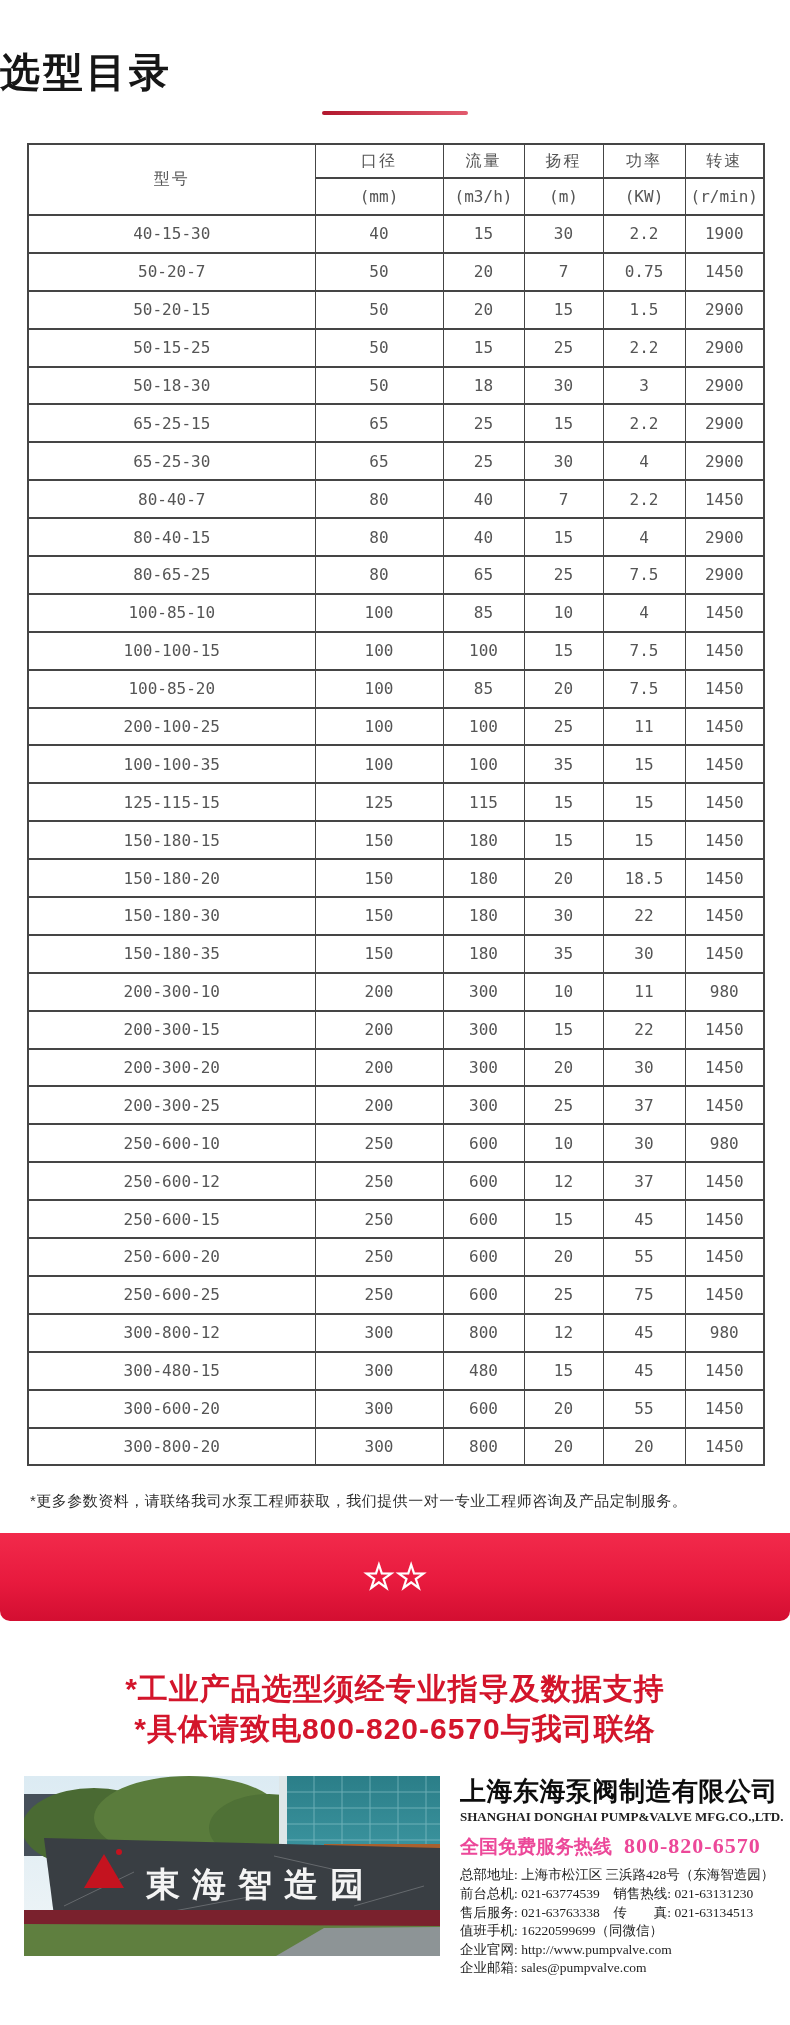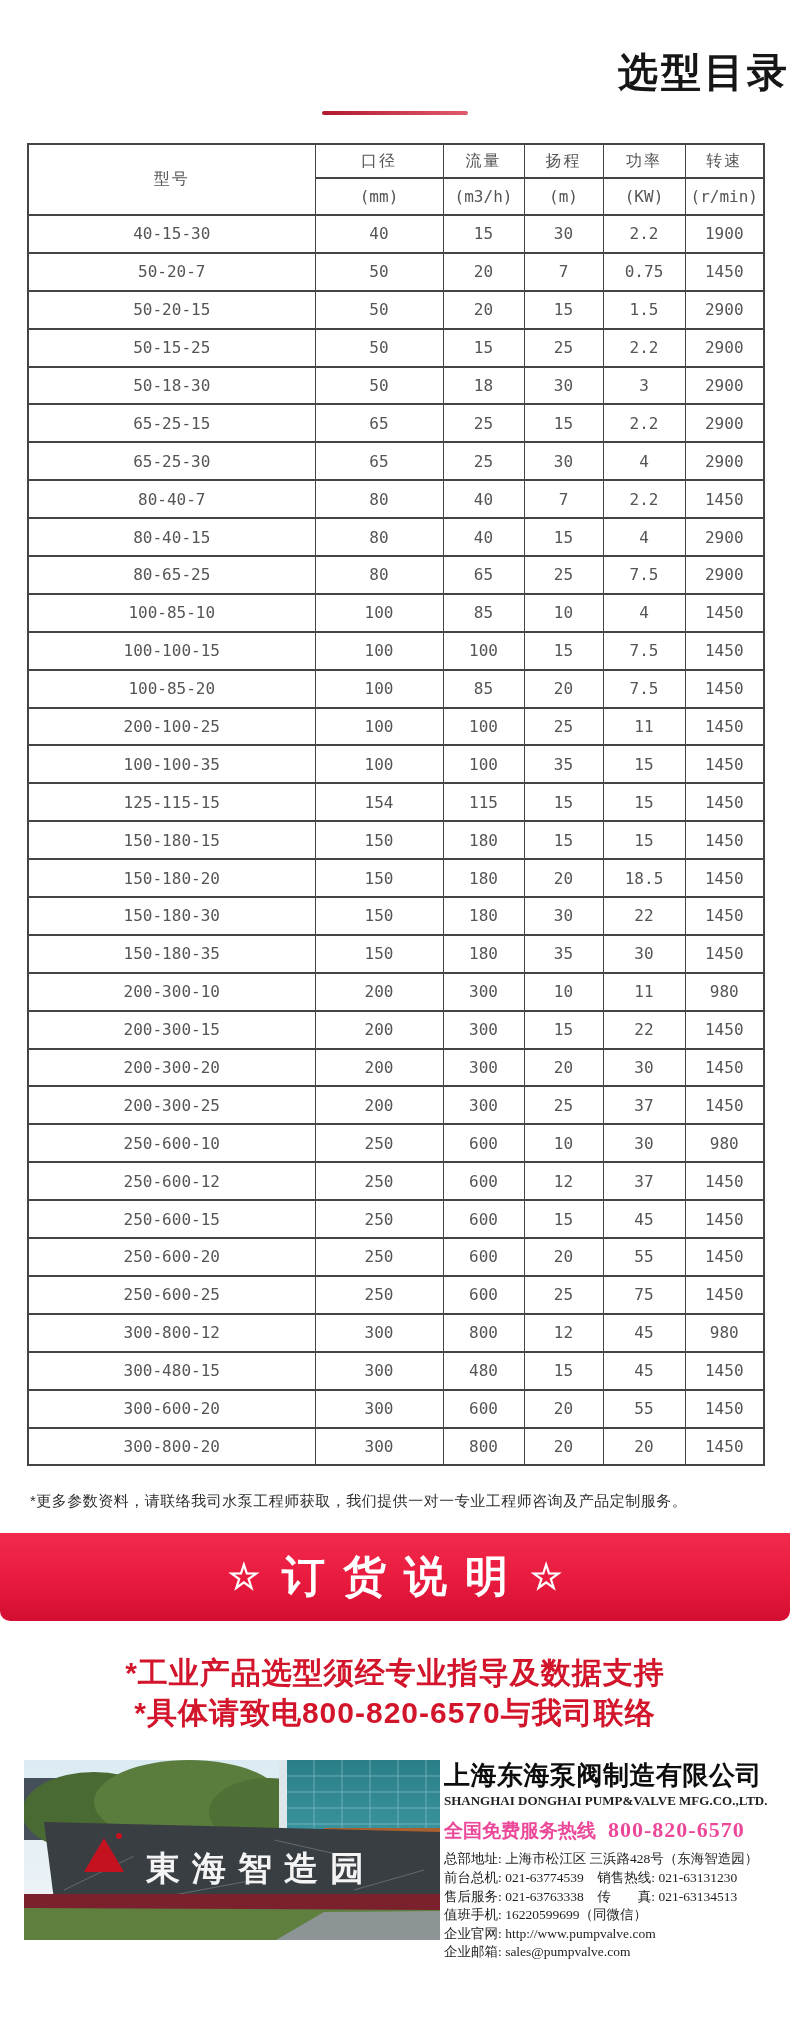--- a/index.html
+++ b/index.html
@@ -4,21 +4,21 @@
 <style>
   * { box-sizing: border-box; }
   html,body { margin:0; padding:0; }
   body {
     width:790px; height:2025px; background:#ffffff; overflow:hidden;
     font-family:"Liberation Sans", sans-serif; position:relative;
   }
 
   
   .title {
-    margin-top:46px; text-align:right;
+    margin-top:46px; text-align:left;
     font-size:40px; font-weight:bold; color:#161616; letter-spacing:3px;
     line-height:52px;
   }
   .title-underline {
     width:146px; height:4px; margin:13px auto 0;
     background:linear-gradient(90deg,#b2182e,#e25b6e);
     border-radius:2px;
   }
 
   
@@ -48,29 +48,29 @@
     background:linear-gradient(180deg,#f22a4b 0%,#e81a3e 55%,#d30e31 100%);
     border-radius:0 0 10px 10px;
     display:flex; align-items:center; justify-content:center;
     color:#ffffff; font-weight:bold;
   }
   .banner-star { font-size:36px; line-height:88px; }
   .banner-text { font-size:43px; letter-spacing:18px; margin:0 4px 0 22px; }
 
   
   .notice {
-    margin-top:32px; text-align:center;
+    margin-top:48px; text-align:center;
     color:#d3152b; font-weight:bold; font-size:30px; line-height:40px;
     letter-spacing:1px;
   }
 
   
   .bottom { margin:27px 0 0 24px; display:flex; }
   .photo { width:416px; height:180px; flex:0 0 auto; display:block; }
-  .info { margin-left:4px; width:330px; }
+  .info { margin-left:20px; width:330px; }
   .company-cn {
     font-size:26px; font-weight:bold; color:#0d0d0d; line-height:30px;
     white-space:nowrap; letter-spacing:0.5px;
   }
   .company-en {
     margin-top:3px; font-size:13px; font-weight:bold; color:#222222;
     font-family:"Liberation Serif",serif; white-space:nowrap;
   }
   .hotline {
     margin-top:8px; color:#ec4899; font-weight:bold;
@@ -224,21 +224,21 @@
       <tr>
         <td>100-100-35</td>
         <td>100</td>
         <td>100</td>
         <td>35</td>
         <td>15</td>
         <td>1450</td>
       </tr>
       <tr>
         <td>125-115-15</td>
-        <td>154</td>
+        <td>125</td>
         <td>115</td>
         <td>15</td>
         <td>15</td>
         <td>1450</td>
       </tr>
       <tr>
         <td>150-180-15</td>
         <td>150</td>
         <td>180</td>
         <td>15</td>
@@ -373,21 +373,20 @@
         <td>20</td>
         <td>1450</td>
       </tr>
     </tbody>
 </table>
 
 <div class="footnote">*更多参数资料，请联络我司水泵工程师获取，我们提供一对一专业工程师咨询及产品定制服务。</div>
 
 <div class="banner">
   <span class="banner-star">☆</span>
-  <span class="banner-text">订货说明</span>
   <span class="banner-star">☆</span>
 </div>
 
 <div class="notice">
   <div>*工业产品选型须经专业指导及数据支持</div>
   <div>*具体请致电800-820-6570与我司联络</div>
 </div>
 
 <div class="bottom">
 

